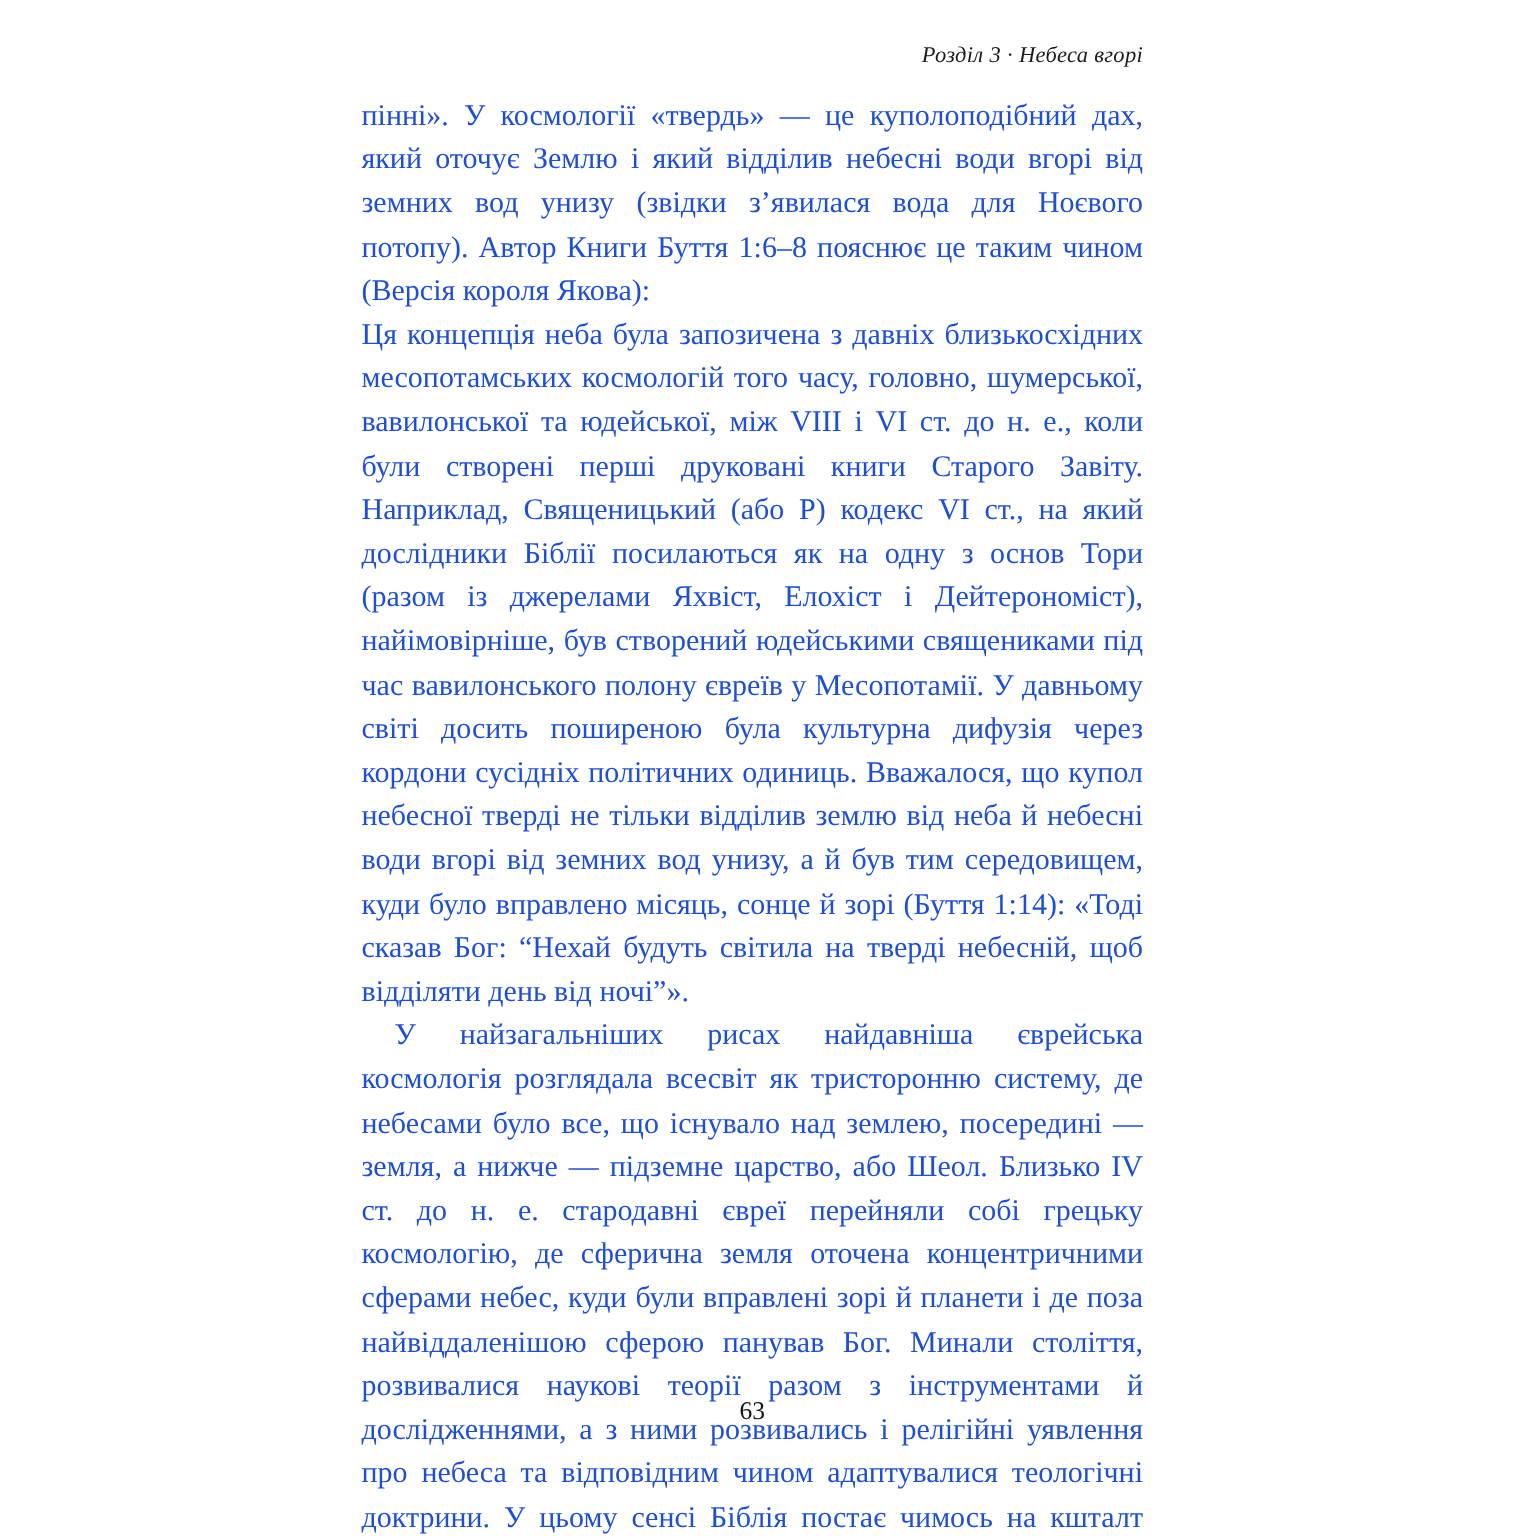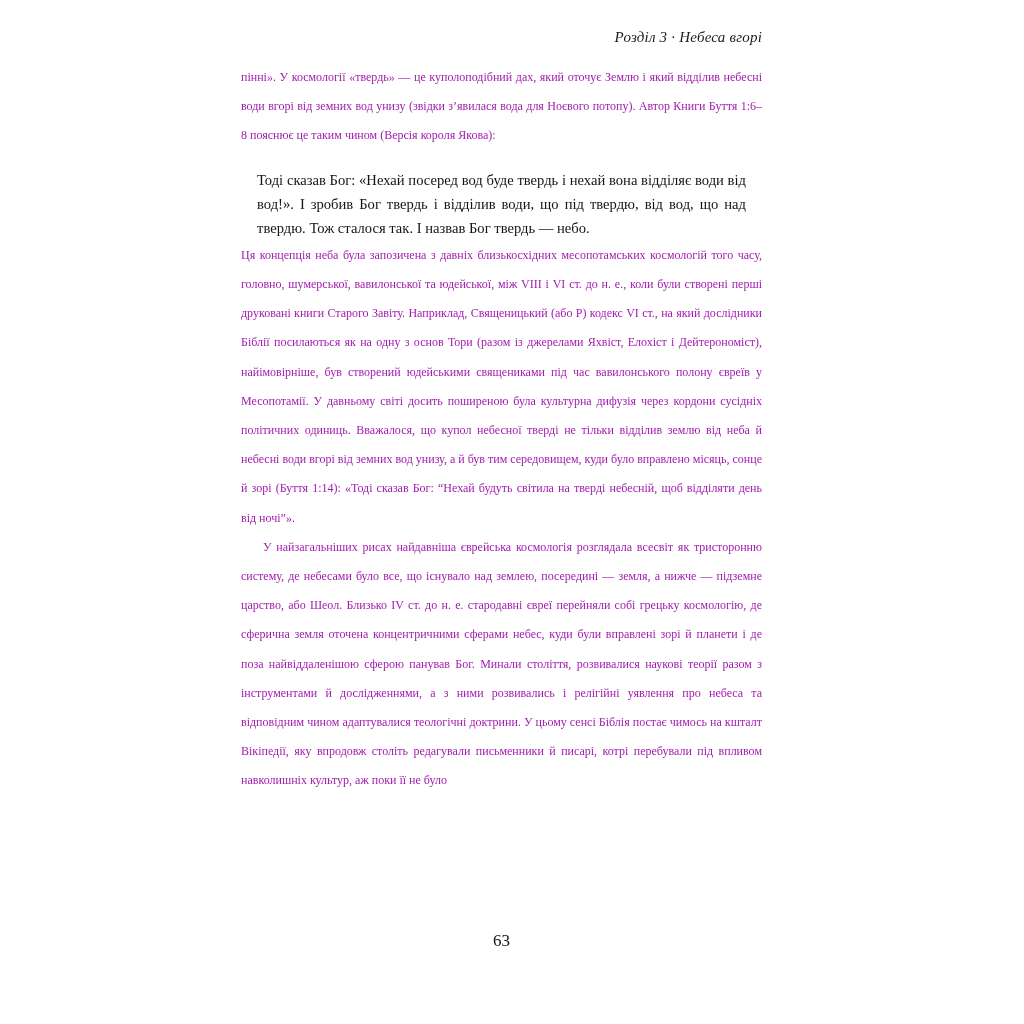--- a/index.html
+++ b/index.html
@@ -44,26 +44,26 @@
   
   .text-column {
     position: absolute;
     top: 63px;
     left: 241px;
     width: 521px;
   }
 
   p.body-par {
     margin: 0;
-    font-size: 12px;
+    font-size: 20px;
     line-height: 29.2px;
     text-align: justify;
     text-justify: inter-word;
     hyphens: manual;
-    color: #a21caf;
+    color: #1d4ed8;
   }
   p.body-par.indent {
     text-indent: 22px;
   }
   p.body-par.gap-before {
   }
 
   
   blockquote.quote {
     margin: 17px 0 0 0;
@@ -97,23 +97,20 @@
 <div class="page">
 
   <div class="running-head">
     <span>Розділ 3</span><span class="rh-sep">·</span><span>Небеса вгорі</span>
   </div>
 
   <div class="text-column">
 
     <p class="body-par">пінні». У космології «твердь» — це куполоподібний дах, який оточує Землю і який відділив небесні води вгорі від земних вод унизу (звідки з’явилася вода для Ноєвого потопу). Автор Книги Буття 1:6–8 пояснює це таким чином (Версія короля Якова):</p>
 
-    <blockquote class="quote">
-      <p>Тоді сказав Бог: «Нехай посеред вод буде твердь і нехай вона відділяє води від вод!». І зробив Бог твердь і відділив води, що під твердю, від вод, що над твердю. Тож сталося так. І назвав Бог твердь — небо.</p>
-    </blockquote>
 
     <p class="body-par gap-before">Ця концепція неба була запозичена з давніх близькосхідних месопотамських космологій того часу, головно, шумерської, вавилонської та юдейської, між VIII і VI ст. до н. е., коли були створені перші друковані книги Старого Завіту. Наприклад, Священицький (або P) кодекс VI ст., на який дослідники Біблії посилаються як на одну з основ Тори (разом із джерелами Яхвіст, Елохіст і Дейтерономіст), найімовірніше, був створений юдейськими священиками під час вавилонського полону євреїв у Месопотамії. У давньому світі досить поширеною була культурна дифузія через кордони сусідніх політичних одиниць. Вважалося, що купол небесної тверді не тільки відділив землю від неба й небесні води вгорі від земних вод унизу, а й був тим середовищем, куди було вправлено місяць, сонце й зорі (Буття 1:14): «Тоді сказав Бог: “Нехай будуть світила на тверді небесній, щоб відділяти день від ночі”».</p>
 
     <p class="body-par indent">У найзагальніших рисах найдавніша єврейська космологія розглядала всесвіт як тристоронню систему, де небесами було все, що існувало над землею, посередині — земля, а нижче — підземне царство, або Шеол. Близько IV ст. до н. е. стародавні євреї перейняли собі грецьку космологію, де сферична земля оточена концентричними сферами небес, куди були вправлені зорі й планети і де поза найвіддаленішою сферою панував Бог. Минали століття, розвивалися наукові теорії разом з інструментами й дослідженнями, а з ними розвивались і релігійні уявлення про небеса та відповідним чином адаптувалися теологічні доктрини. У цьому сенсі Біблія постає чимось на кшталт Вікіпедії, яку впродовж століть редагували письменники й писарі, котрі перебували під впливом навколишніх культур, аж поки її не було</p>
 
   </div>
 
   <div class="folio">63</div>
 
 </div>

